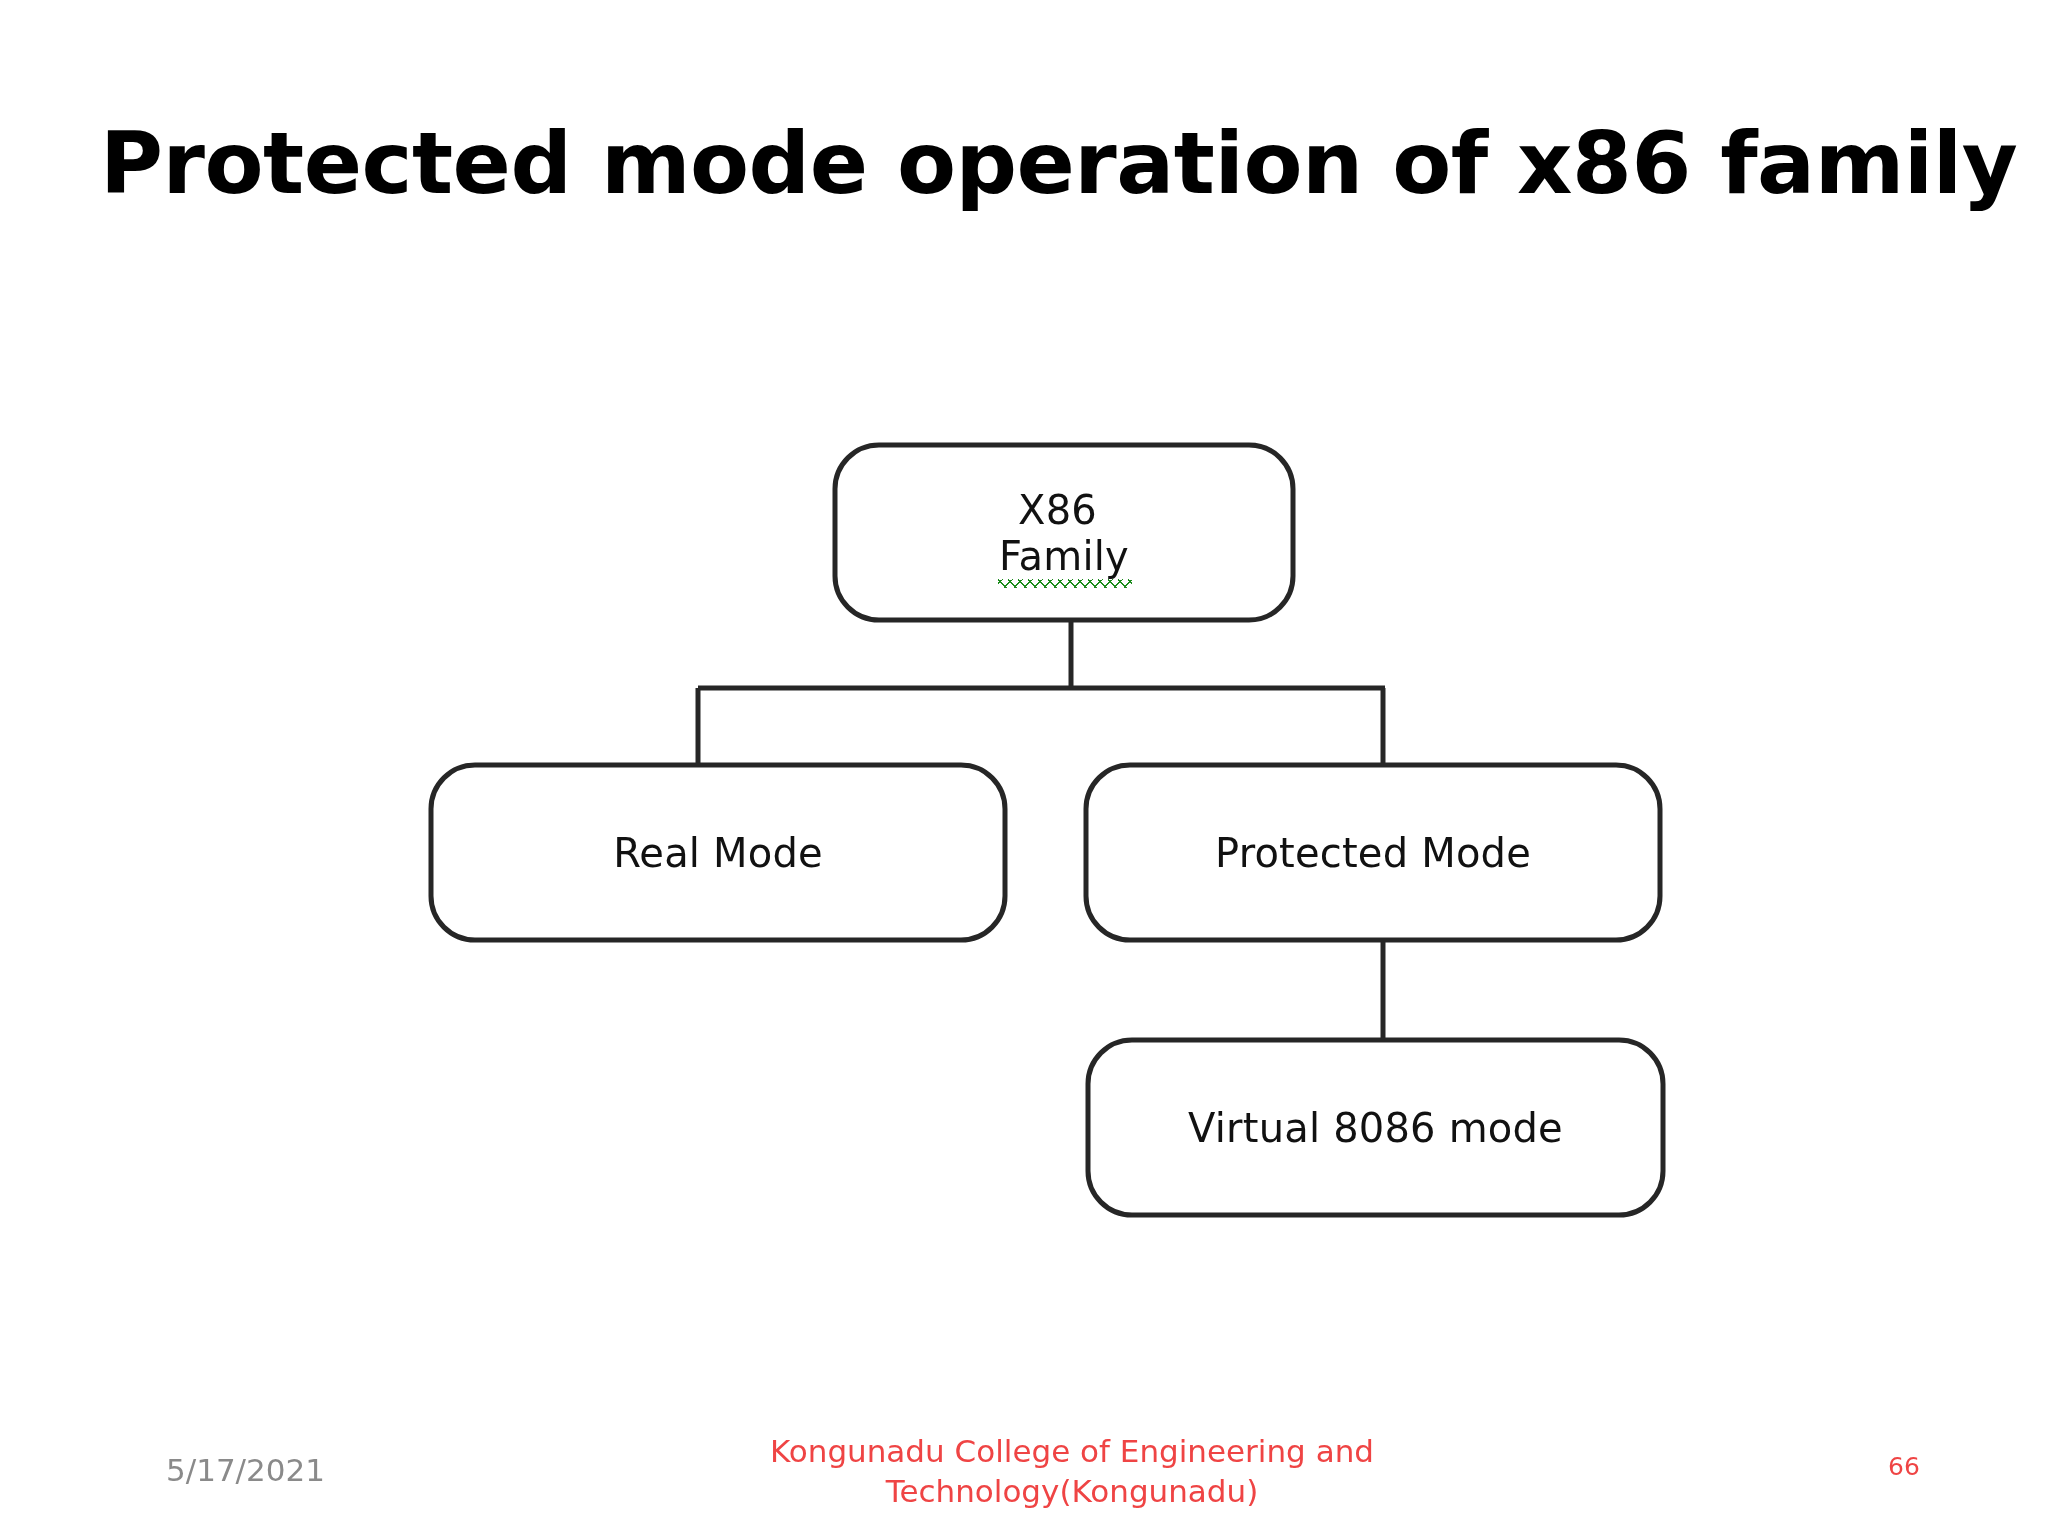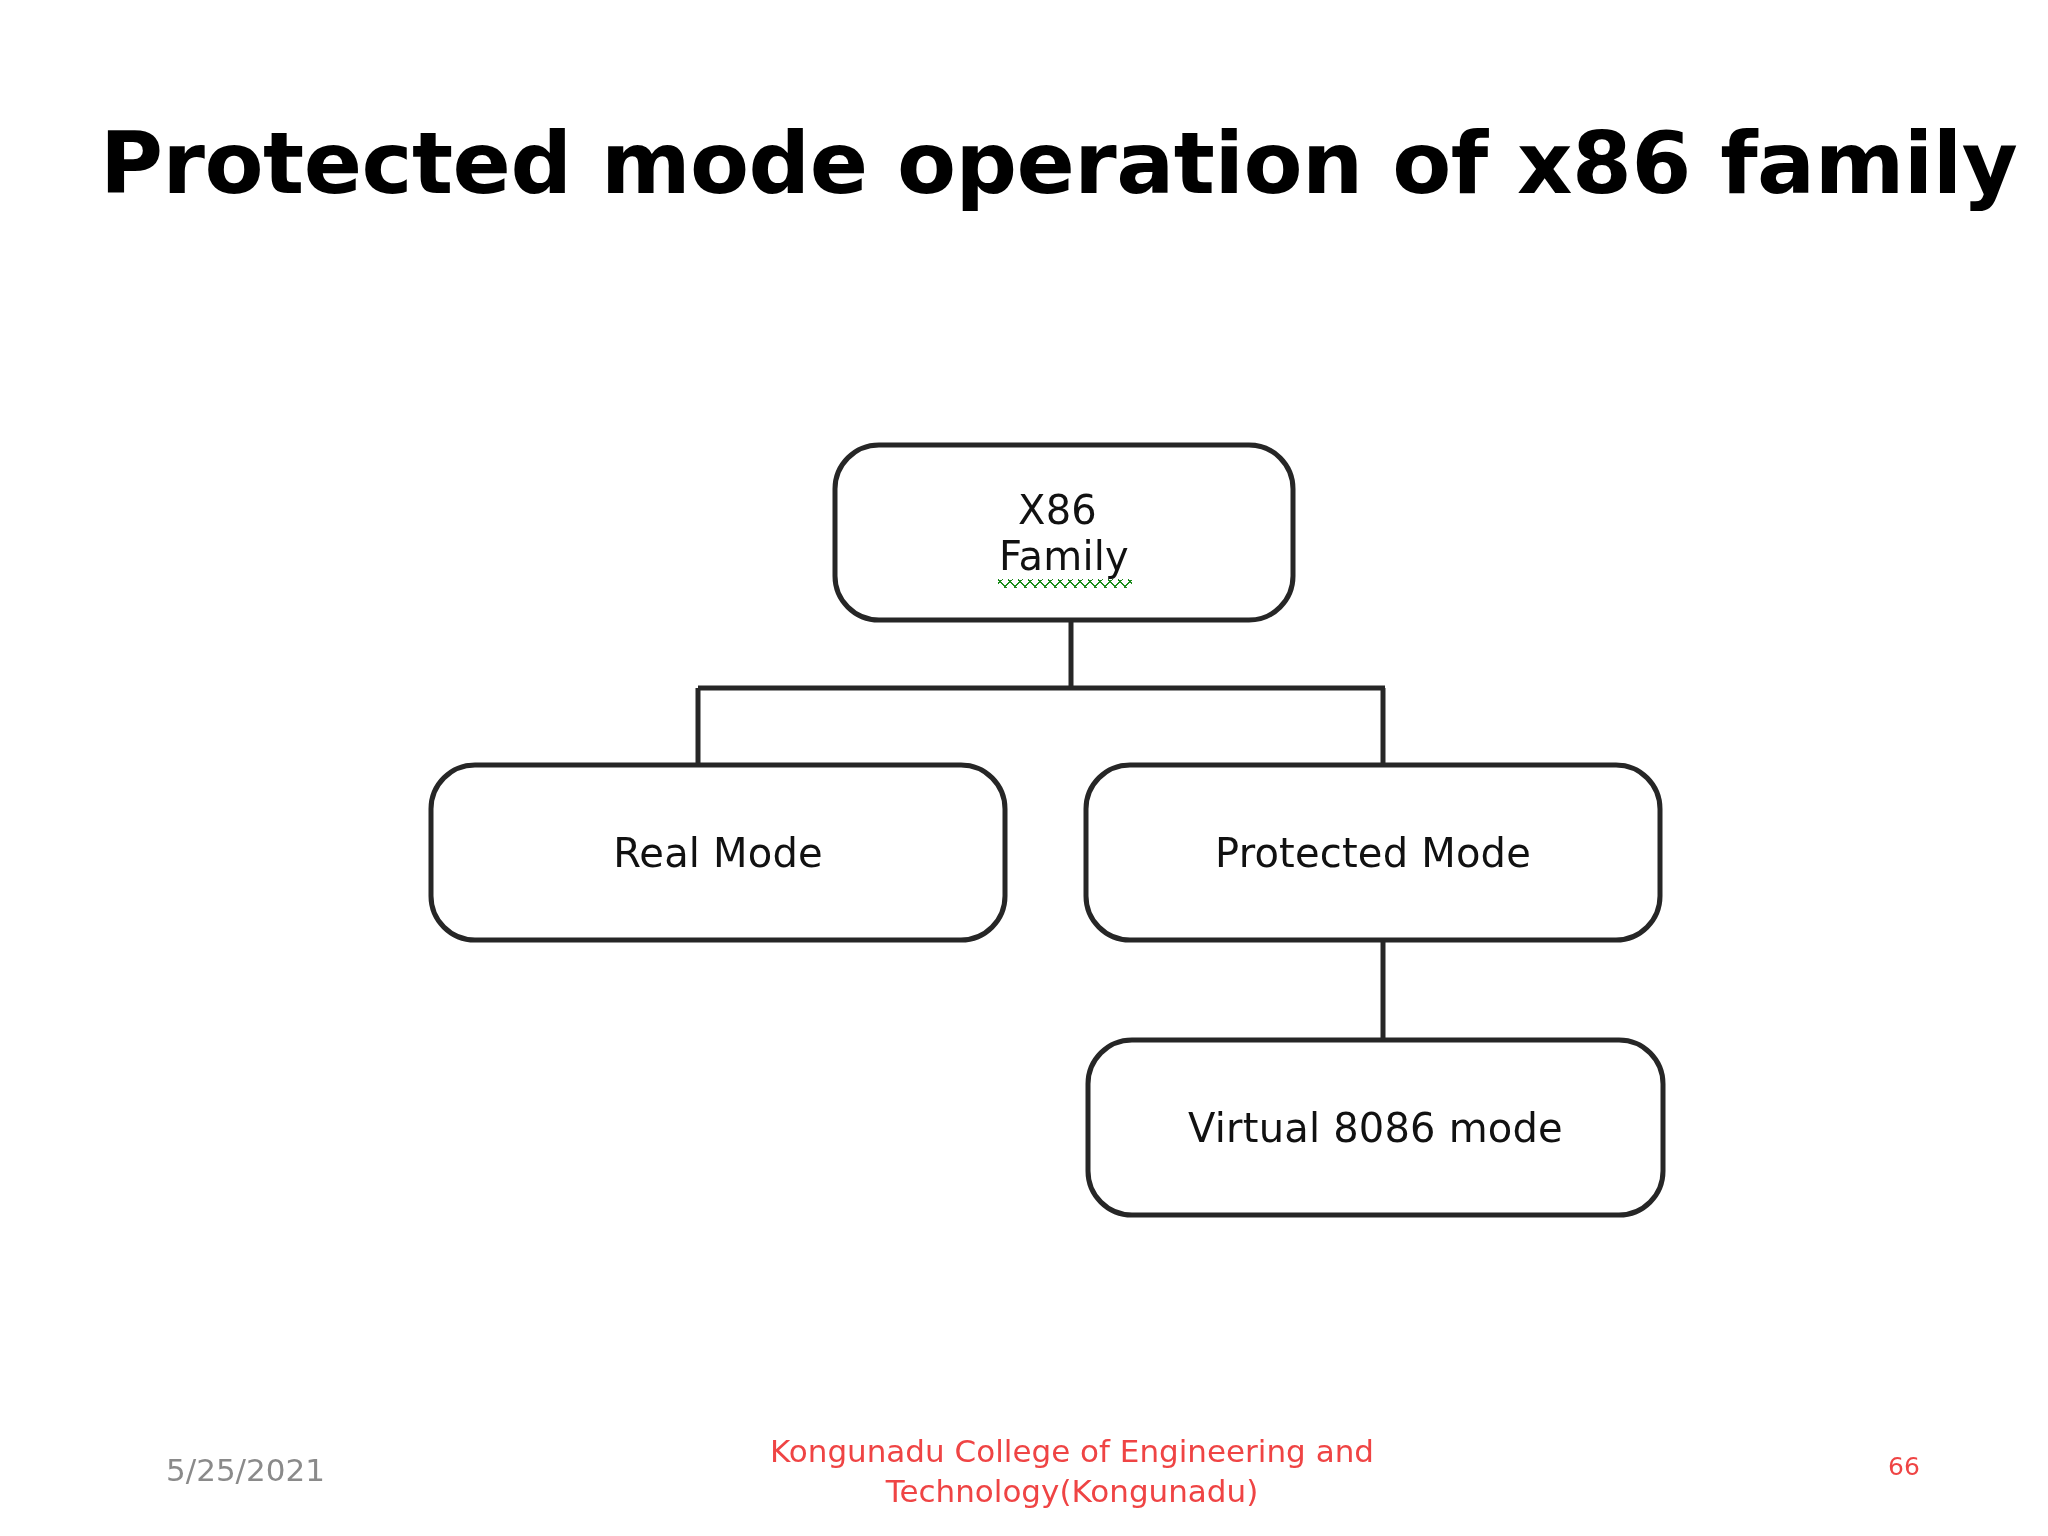--- a/index.html
+++ b/index.html
@@ -154,21 +154,21 @@
         <span class="spellcheck">Family</span>
     </div>
 
     <div class="node-label" style="left:1038px; top:765px; width:574px; height:175px;">Protected Mode</div>
 
     <div class="node-label" style="left:383px; top:765px; width:574px; height:175px;">Real Mode</div>
 
     <div class="node-label" style="left:1040px; top:1040px; width:575px; height:175px;">Virtual 8086 mode</div>
   </div>
 
-  <div class="footer-date">5/25/2021</div>
+  <div class="footer-date">5/17/2021</div>
 
   <div class="footer-center">
     <div>Kongunadu College of Engineering and</div>
     <div>Technology(Kongunadu)</div>
   </div>
 
   <div class="footer-page">66</div>
 
 </div>
 

